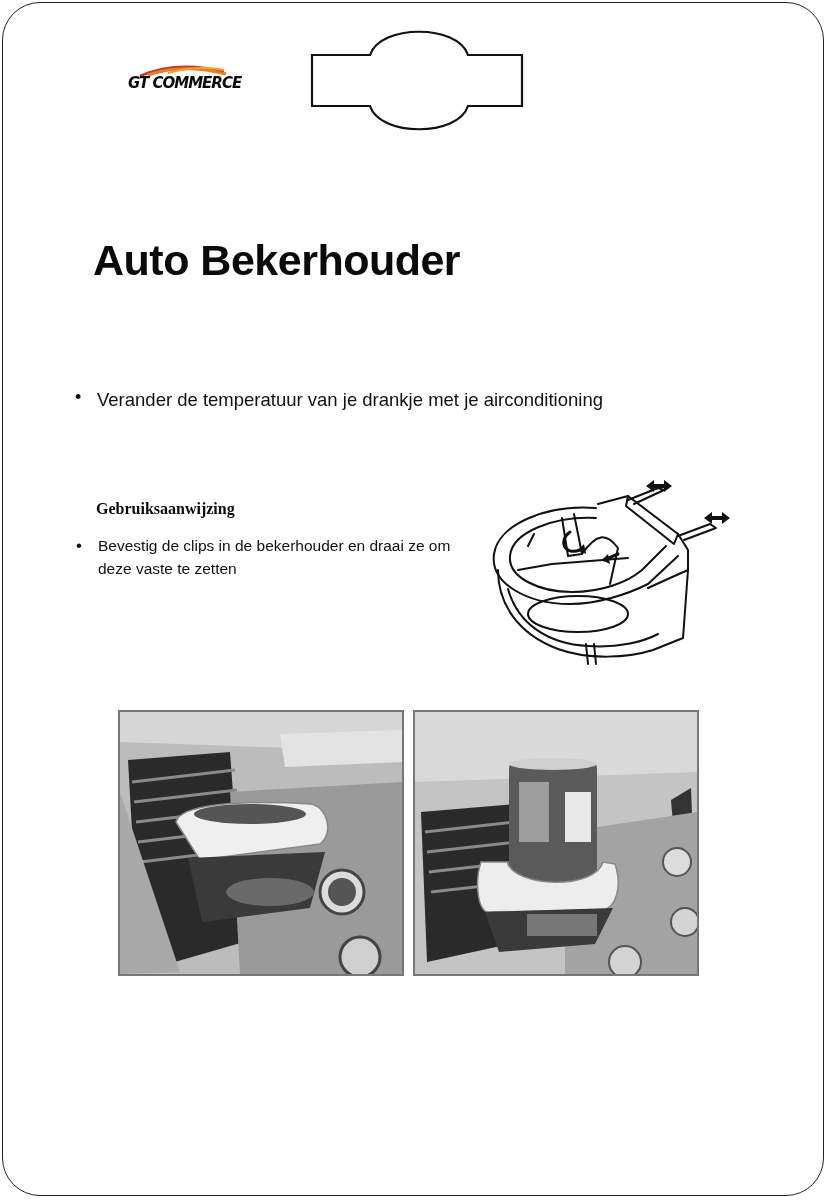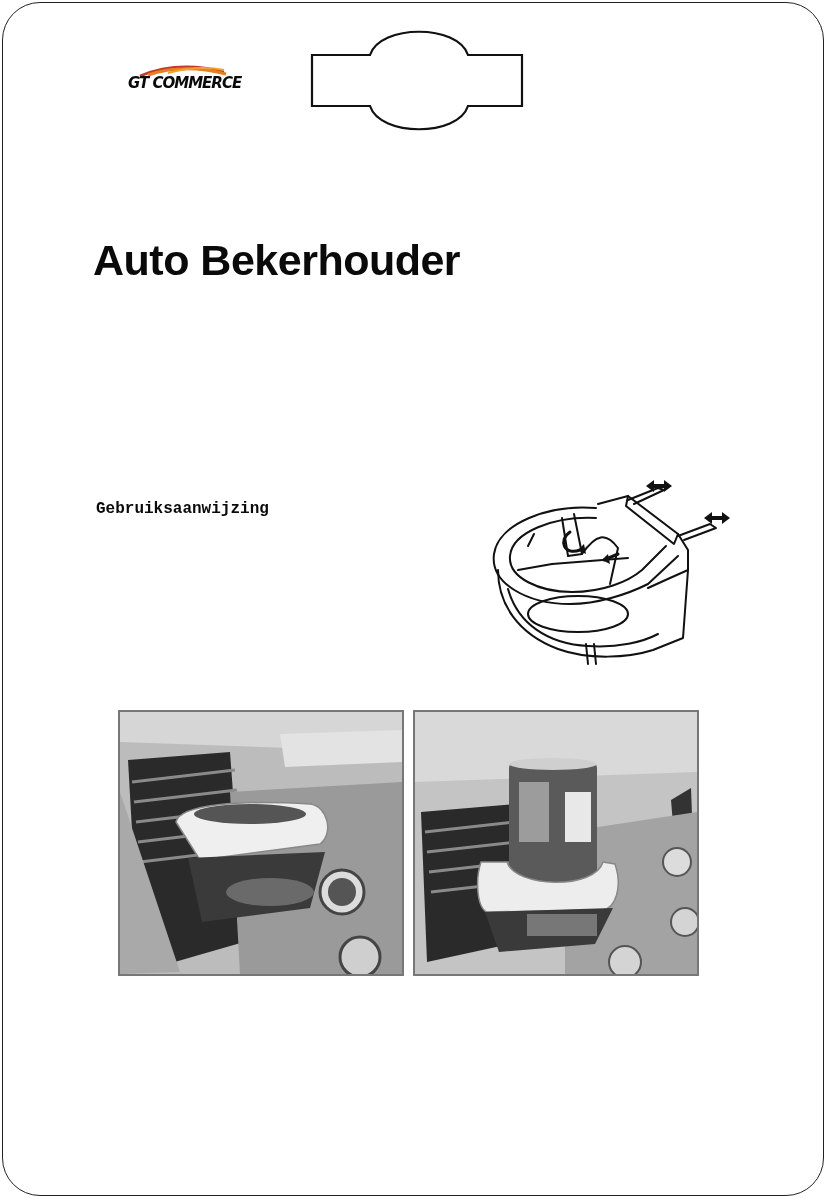--- a/index.html
+++ b/index.html
@@ -6,21 +6,21 @@
   body { width:828px; height:1200px; position:relative; overflow:hidden; font-family:"Liberation Sans", sans-serif; color:#111; }
   .card { position:absolute; left:2px; top:2px; width:822px; height:1194px; border:1.5px solid #222; border-radius:38px; box-sizing:border-box; background:#fff; }
   .logo { position:absolute; left:96px; top:62px; width:190px; height:40px; }
   .logo .swoosh { position:absolute; left:42px; top:0; }
   .logo .text { position:absolute; left:0; top:12px; font-family:"DejaVu Sans", sans-serif; font-weight:bold; font-style:italic; font-size:15px; letter-spacing:-1px; color:#0a0a0a; white-space:nowrap;margin-left:32px; }
   .hanghole { position:absolute; left:308px; top:26px; }
   .title { position:absolute; left:93px; top:236px; font-weight:bold; font-size:43px; letter-spacing:-0.5px; color:#0a0a0a; white-space:nowrap; }
   ul.features { position:absolute; left:72px; top:388px; margin:0; padding:0; list-style:none; font-size:18.5px; line-height:24px; }
   ul.features li { position:relative; padding-left:25px; white-space:nowrap; }
   ul.features li::before { content:"•"; position:absolute; left:3px; top:-3px; font-size:18px; }
-  .subhead { position:absolute; left:96px; top:500px; font-family:Liberation Mono, monospace; font-weight:bold; font-size:16px; color:#0a0a0a; white-space:nowrap; }
+  .subhead { position:absolute; left:96px; top:500px; font-family:Liberation Serif, serif; font-weight:bold; font-size:16px; color:#0a0a0a; white-space:nowrap; }
   ul.steps { position:absolute; left:76px; top:534px; margin:0; padding:0; list-style:none; font-size:15.5px; line-height:23px; width:400px; }
   ul.steps li { position:relative; padding-left:22px; }
   ul.steps li::before { content:"•"; position:absolute; left:0; top:0; font-size:17px; }
   .diagram { position:absolute; left:478px; top:474px; width:270px; height:210px; }
   .photo { position:absolute; top:710px; width:286px; height:266px; border:2px solid #777; box-sizing:border-box; overflow:hidden; background:#c9c9c9; }
   .photo1 { left:118px; }
   .photo2 { left:413px; }
   .photo svg { display:block; }
 </style>
 </head>
@@ -37,24 +37,26 @@
   <span class="text">GT COMMERCE</span>
 </div>
 
 <svg class="hanghole" width="220" height="110" viewBox="0 0 220 110">
   <path d="M4,29 L62,29 C72,-2 150,-2 160,29 L214,29 L214,80 L160,80 C150,111 72,111 62,80 L4,80 Z" fill="#fff" stroke="#111" stroke-width="2.2"></path>
 </svg>
 
 <div class="title">Auto Bekerhouder</div>
 
 <ul class="features">
+  <li>Verander de temperatuur van je drankje met je airconditioning</li>
 </ul>
 
 <div class="subhead">Gebruiksaanwijzing</div>
 <ul class="steps">
+  <li>Bevestig de clips in de bekerhouder en draai ze om deze vaste te zetten</li>
 </ul>
 
 <svg class="diagram" viewBox="0 0 270 210">
   <g fill="none" stroke="#111" stroke-width="2" stroke-linejoin="round" stroke-linecap="round">
 
     <path d="M150,26 L180,14 L186,16 L156,30"></path>
     <path d="M200,62 L232,50 L238,54 L206,66"></path>
 
     <path d="M120,30 L150,22 L200,60 L210,76 L210,96 L192,104 L170,114"></path>
     <path d="M150,22 L148,32 L196,70 L200,60"></path>

